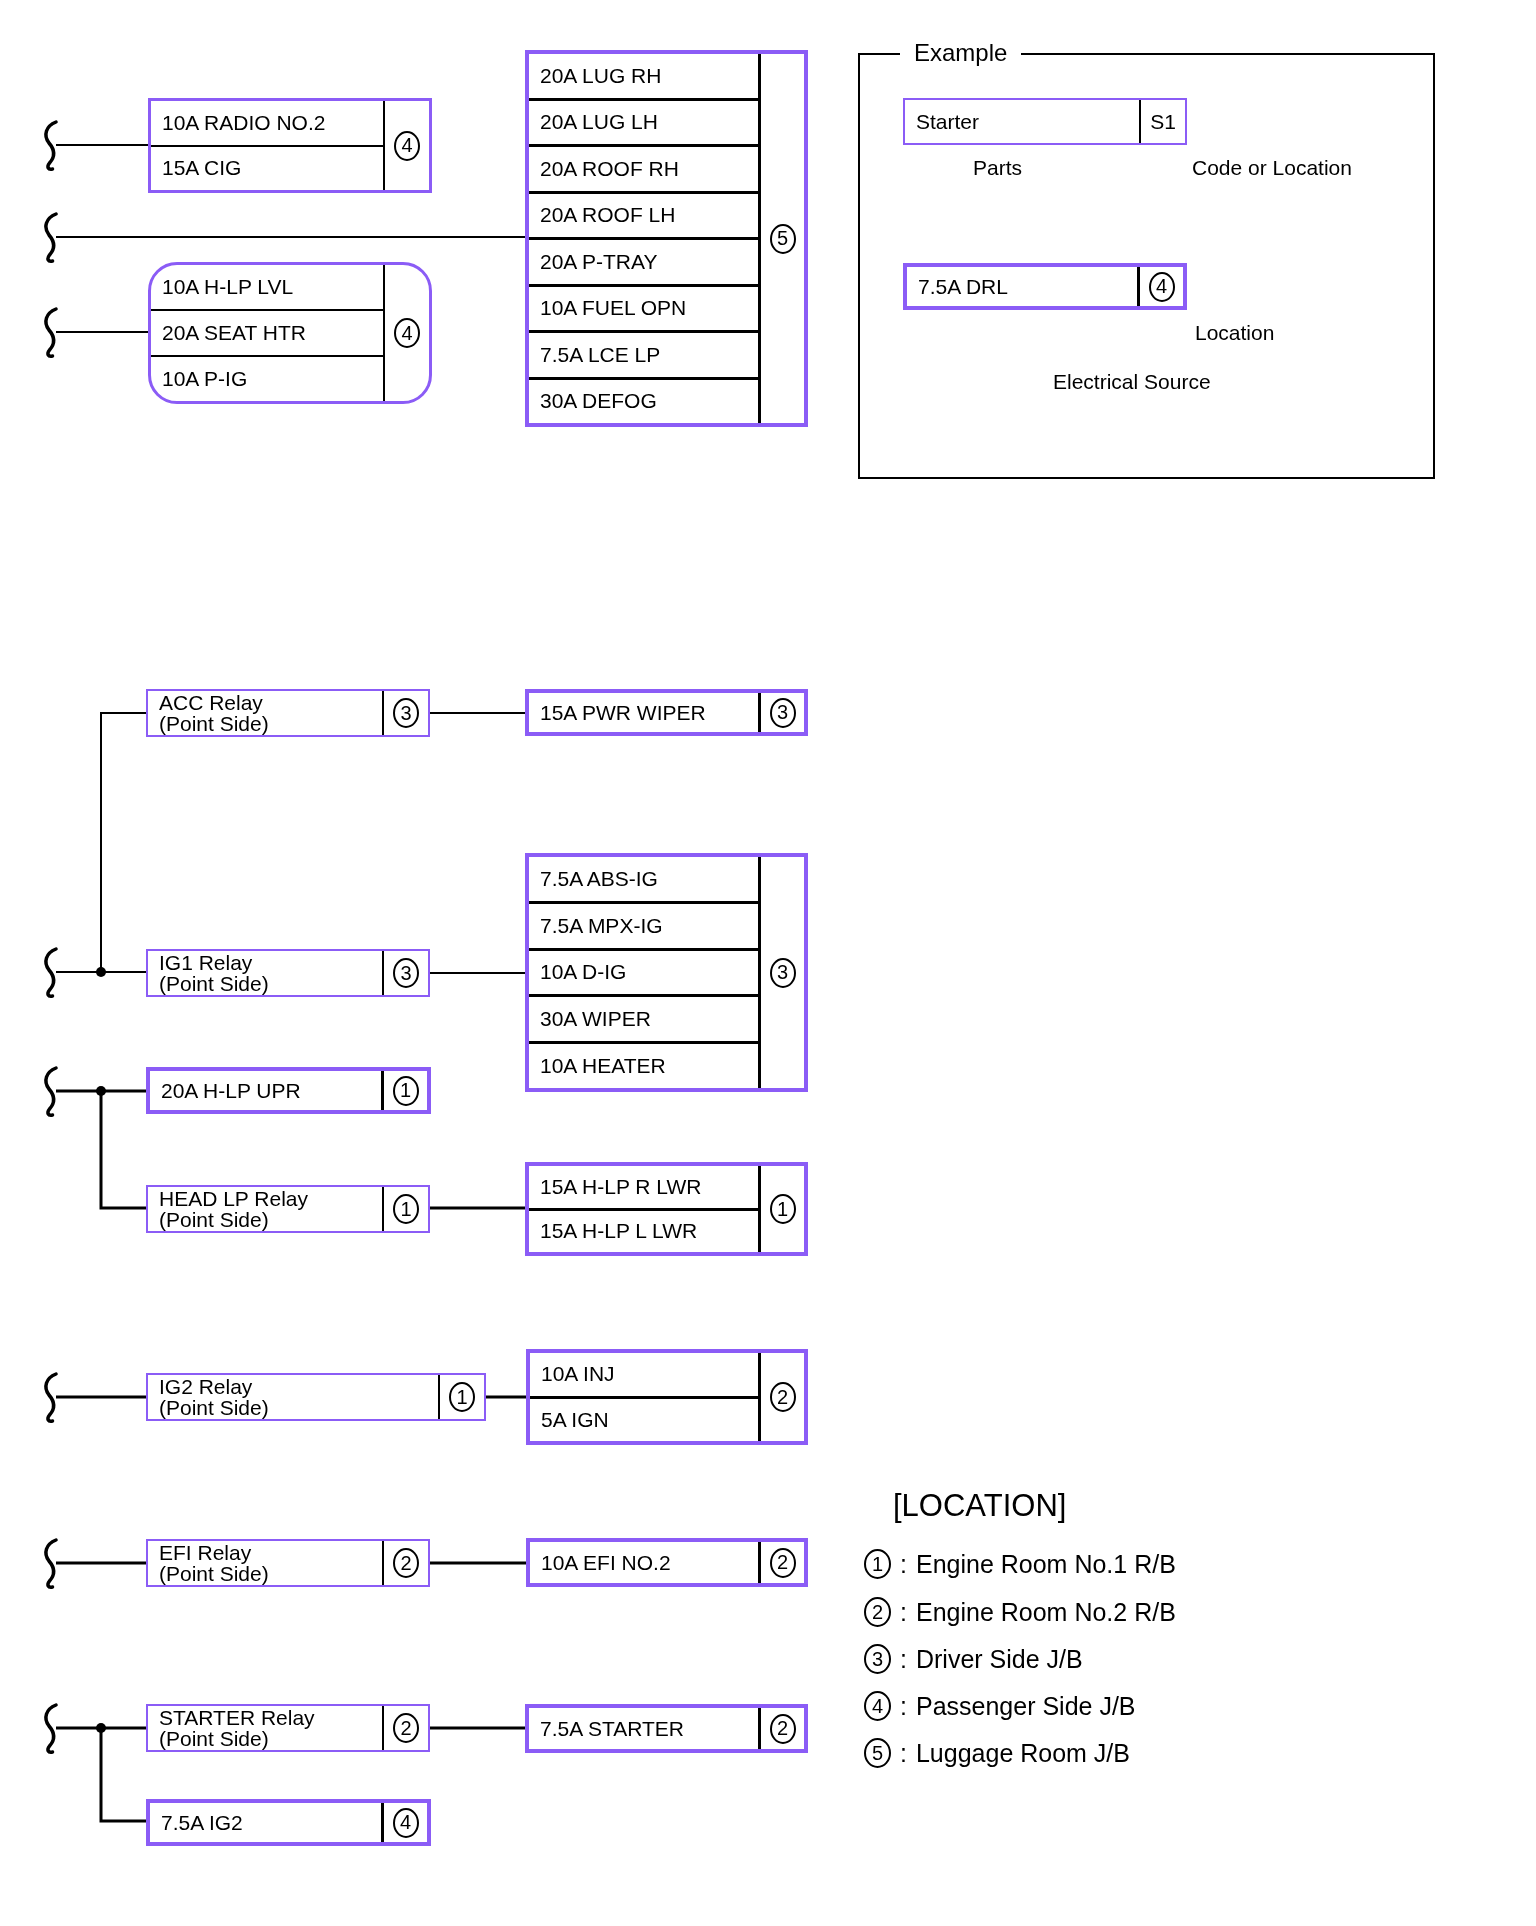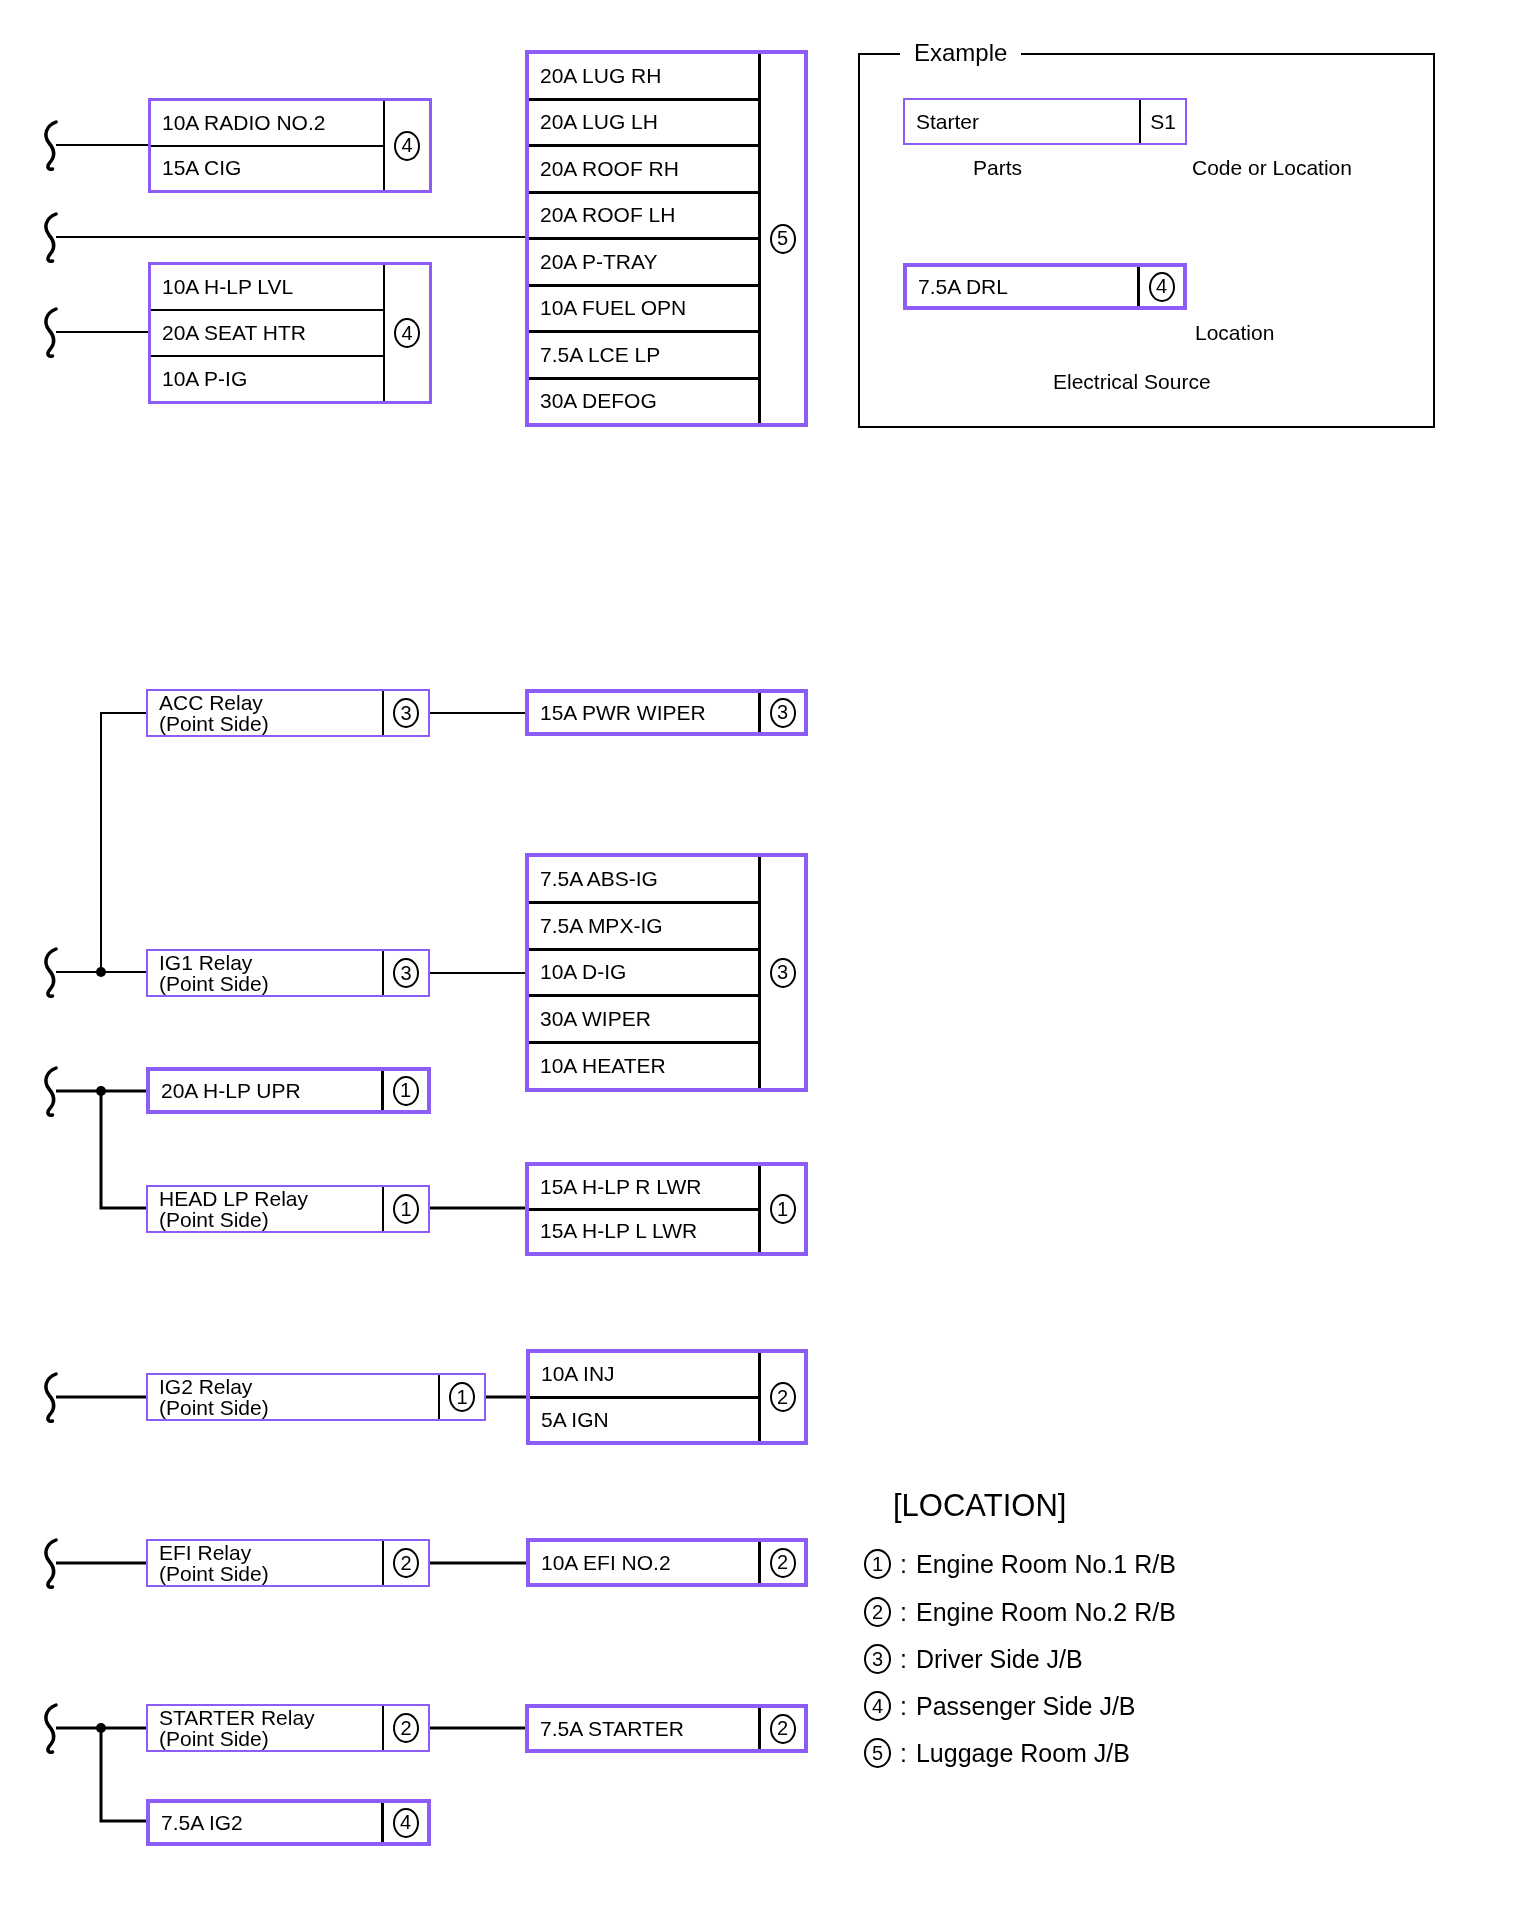--- a/index.html
+++ b/index.html
@@ -115,21 +115,21 @@
   <div class="box b3" style="left:148px;top:98px;width:284px;height:95px;">
     <div class="main">
       <div class="row">10A RADIO NO.2</div>
       <div class="row">15A CIG</div>
     </div>
     <div class="numcell">
       <span class="circ">4</span>
     </div>
   </div>
 
-  <div class="box b3" style="left:148px;top:262px;width:284px;height:142px;">
+  <div class="box b3" style="left:148px;top:262px;width:284px;height:142px;border-radius:29px;">
     <div class="main">
       <div class="row">10A H-LP LVL</div>
       <div class="row">20A SEAT HTR</div>
       <div class="row">10A P-IG</div>
     </div>
     <div class="numcell">
       <span class="circ">4</span>
     </div>
   </div>
 
@@ -142,21 +142,21 @@
       <div class="row">20A P-TRAY</div>
       <div class="row">10A FUEL OPN</div>
       <div class="row">7.5A LCE LP</div>
       <div class="row">30A DEFOG</div>
     </div>
     <div class="numcell">
       <span class="circ">5</span>
     </div>
   </div>
 
-  <div class="example-frame" style="left:858px;top:53px;width:577px;height:375px;text-align:right;">
+  <div class="example-frame" style="left:858px;top:53px;width:577px;height:426px;text-align:right;">
     <span class="example-title">Example</span>
   </div>
 
   <div class="box" style="left:903px;top:98px;width:284px;height:47px;">
     <div class="main">
       <div class="row">Starter</div>
     </div>
     <div class="numcell">
       <span class="codetext">S1</span>
     </div>

